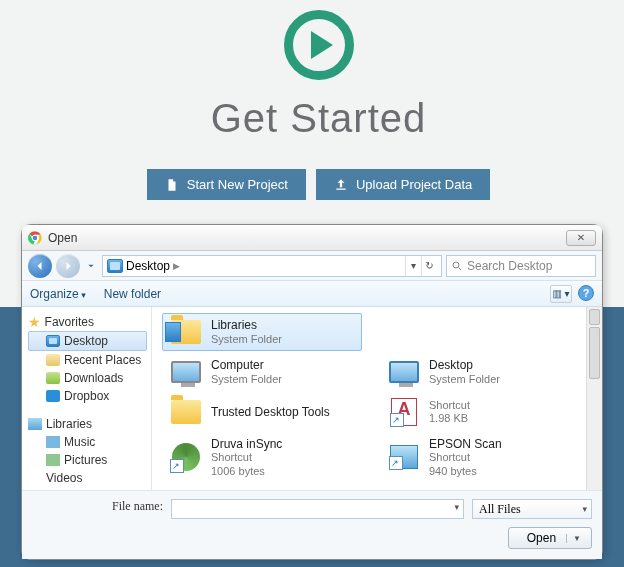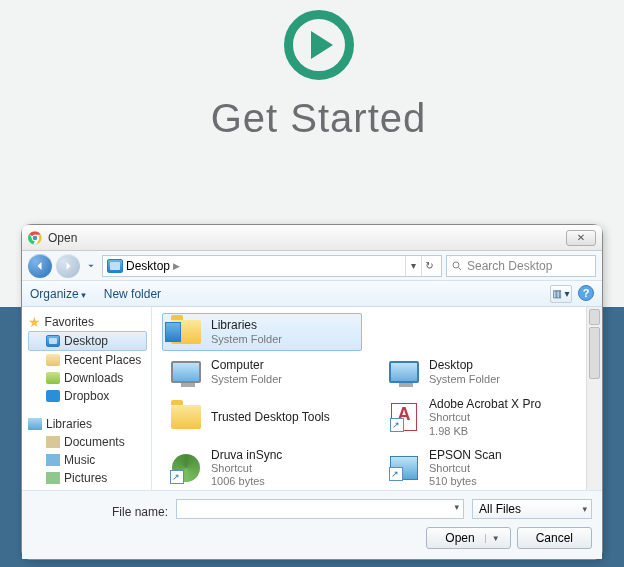--- a/index.html
+++ b/index.html
@@ -110,21 +110,21 @@
   .tile.sel { background:linear-gradient(#eaf4fd,#d5e9fb); border:1px solid #8fc0e8; border-radius:2px;}
   .tile .ticon { width:34px; height:30px; flex-shrink:0; display:flex; align-items:center; justify-content:center;}
   .tile .tinfo { line-height:1.2; }
   .tile .tname { color:#222; font-size:12px;}
   .tile .ttype { color:#787878; font-size:11px;}
   .tile .tsize { color:#787878; font-size:11px;}
   .footer {
     border-top:1px solid #dfe7ee; padding:8px 10px 10px; background:#f4f8fb;
     display:flex; flex-direction:column; gap:8px;
   }
-  .fn-row { display:flex; align-items:flex-end; gap:8px; }
+  .fn-row { display:flex; align-items:flex-start; gap:8px;font-family:Liberation Serif, serif; }
   .fn-row label { font-size:12px; color:#333; margin-left:80px;}
   .fn-input { flex:1; height:20px; border:1px solid #b8cdde; background:#fff; position:relative;}
   .fn-input::after{content:"▾"; position:absolute; right:4px; top:2px; font-size:9px; color:#555;}
   .filter { width:120px; height:20px; border:1px solid #b8cdde; background:linear-gradient(#fff,#f0f4f8); font-size:12px; padding:0 6px; display:flex; align-items:center; position:relative;}
   .filter::after{content:"▾"; position:absolute; right:4px; font-size:9px; color:#555;}
   .btn-row { display:flex; justify-content:flex-end; gap:6px; }
   .btn {
     height:22px; padding:0 18px; border:1px solid #a8b8c6; border-radius:3px;
     background:linear-gradient(#fdfdfd,#e6ecf1); font-size:12px; cursor:pointer;
     display:flex; align-items:center; position:relative;
@@ -142,20 +142,34 @@
   .sc-arrow{position:absolute;left:0;bottom:0;z-index:2;font-size:9px;color:#2a70b8;}
 </style>
 </head>
 <body>
 
 <div class="hero">
   <div class="play-circle">
       <div class="play-tri"></div>
     </div>
   <h1>Get Started</h1>
+  <div class="hero-btns">
+    <button class="hero-btn">
+      <svg viewBox="0 0 24 24">
+          <path d="M6 2h8l4 4v16H6z M14 2v4h4"></path>
+        </svg>
+      <span>Start New Project</span>
+    </button>
+    <button class="hero-btn">
+      <svg viewBox="0 0 24 24">
+          <path d="M4 20h16v-2H4zM12 2l-6 6h4v8h4V8h4z"></path>
+        </svg>
+      <span>Upload Project Data</span>
+    </button>
+  </div>
 </div>
 
 <div class="dialog">
   <div class="titlebar">
     <svg class="chrome" viewBox="0 0 24 24">
       <circle cx="12" cy="12" r="11" fill="#fff" stroke="#ccc"></circle>
       <path d="M12 1a11 11 0 0 1 9.5 5.5H12a5.5 5.5 0 0 0-4.9 3L2.6 4.9A11 11 0 0 1 12 1z" fill="#e74c3c"></path>
       <path d="M21.5 6.5A11 11 0 0 1 14 22.8l4.6-8a5.5 5.5 0 0 0-1-6.3z" fill="#f1c40f"></path>
       <path d="M2.6 4.9l4.5 7.8A5.5 5.5 0 0 0 12 17.5l-3 5.2A11 11 0 0 1 2.6 4.9z" fill="#2ecc71"></path>
       <circle cx="12" cy="12" r="4.2" fill="#4a90d9"></circle>
@@ -231,24 +245,20 @@
             <span class="sbicon" style="background:#2a8fd9;border-radius:2px;"></span>
             <span>Dropbox</span>
           </div>
       </div>
       <div class="group">
         <div class="grouphdr">
             <span class="sbicon" style="background:linear-gradient(#a8d8f0,#5aa6d8);"></span>
             <span>Libraries</span>
           </div>
         <div class="item">
-            <span class="sbicon" style="background:#d8c898;"></span>
-            <span>Documents</span>
-          </div>
-        <div class="item">
             <span class="sbicon" style="background:#7ab8e0;"></span>
             <span>Music</span>
           </div>
         <div class="item">
             <span class="sbicon" style="background:#8fc78f;"></span>
             <span>Pictures</span>
           </div>
         <div class="item">
             <span>Videos</span>
           </div>
@@ -294,21 +304,20 @@
             </div>
           </div>
           <div class="tile">
             <div class="ticon">
               <div class="shortcut" style="width:26px;height:28px;background:#fff;border:1px solid #c0394b;">
                 <span style="color:#c0394b;font-size:18px;font-weight:bold;display:block;text-align:center;">A</span>
                 <span class="sc-arrow">↗</span>
               </div>
             </div>
             <div class="tinfo">
-              <div class="tname">Adobe Acrobat X Pro</div>
               <div class="ttype">Shortcut</div>
               <div class="tsize">1.98 KB</div>
             </div>
           </div>
           <div class="tile">
             <div class="ticon">
               <div class="shortcut" style="width:28px;height:28px;border-radius:50%;background:conic-gradient(#4a8938,#7ac060,#4a8938);">
                 <span class="sc-arrow">↗</span>
               </div>
             </div>
@@ -320,37 +329,36 @@
           </div>
           <div class="tile">
             <div class="ticon">
               <div class="shortcut" style="width:28px;height:24px;background:linear-gradient(#bde4f8,#5aa8d8);border:1px solid #3a80b0;">
                 <span class="sc-arrow">↗</span>
               </div>
             </div>
             <div class="tinfo">
               <div class="tname">EPSON Scan</div>
               <div class="ttype">Shortcut</div>
-              <div class="tsize">510 bytes</div>
+              <div class="tsize">940 bytes</div>
             </div>
           </div>
         </div>
       <div class="fp-scroll"></div>
     </div>
   </div>
 
   <div class="footer">
     <div class="fn-row">
       <label>File name:</label>
       <div class="fn-input"></div>
       <div class="filter">
           <span>All Files</span>
         </div>
     </div>
     <div class="btn-row">
       <div class="btn split">
           <span>Open</span>
           <span class="splitdd">▼</span>
         </div>
-      <div class="btn">Cancel</div>
     </div>
   </div>
 </div>
 
 </body></html>

